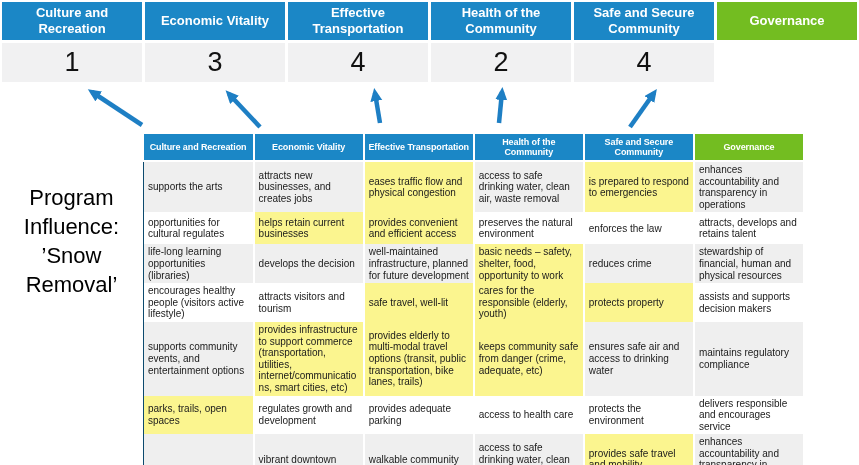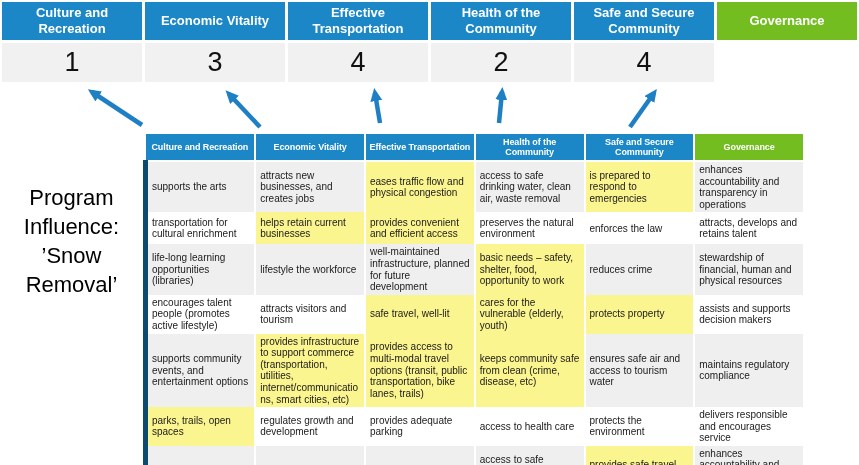--- a/index.html
+++ b/index.html
@@ -41,21 +41,21 @@
     background:var(--header-blue,#1b87c6);color:#fff;font-weight:bold;
     font-size:9px;line-height:1.15;letter-spacing:-0.1px;text-align:center;
     height:24px;padding:1px 2px;border-right:2px solid #fff;border-bottom:2px solid #fff;
   }
   .matrix th.green{background:var(--governance-green,#73bd21)}
   .matrix td{
     font-size:10px;line-height:1.16;color:var(--text-dark,#1a1a1a);
     padding:2px 4px;vertical-align:middle;border-right:2px solid #fff;
     word-wrap:break-word;
   }
-  .matrix td:first-child{border-left:5px solid #0c4a6e}
+  .matrix td:first-child{border-left:1px solid #0c4a6e}
   .matrix tbody tr:nth-child(odd) td{background:var(--row-alt-gray,#efefef)}
   .matrix td.hl{background:var(--highlight-yellow,#fbf58f)!important}
   .matrix tbody tr:nth-child(1){height:40px}
   .matrix tbody tr:nth-child(2){height:32px}
   .matrix tbody tr:nth-child(3){height:38px}
   .matrix tbody tr:nth-child(4){height:32px}
   .matrix tbody tr:nth-child(5){height:56px}
   .matrix tbody tr:nth-child(6){height:24px}
   .matrix tbody tr:nth-child(7){height:46px}
   .matrix tbody tr:nth-child(8){height:29px}
@@ -115,49 +115,49 @@
   <tbody>
     <tr>
       <td>supports the arts</td>
       <td>attracts new businesses, and creates jobs</td>
       <td class="hl">eases traffic flow and physical congestion</td>
       <td>access to safe drinking water, clean air, waste removal</td>
       <td class="hl">is prepared to respond to emergencies</td>
       <td>enhances accountability and transparency in operations</td>
     </tr>
     <tr>
-      <td>transportation for cultural enrichment</td>
+      <td>opportunities for cultural regulates</td>
       <td class="hl">helps retain current businesses</td>
       <td class="hl">provides convenient and efficient access</td>
       <td>preserves the natural environment</td>
       <td>enforces the law</td>
       <td>attracts, develops and retains talent</td>
     </tr>
     <tr>
       <td>life-long learning opportunities (libraries)</td>
-      <td>lifestyle the workforce</td>
+      <td>develops the decision</td>
       <td>well-maintained infrastructure, planned for future development</td>
       <td class="hl">basic needs – safety, shelter, food, opportunity to work</td>
       <td>reduces crime</td>
       <td>stewardship of financial, human and physical resources</td>
     </tr>
     <tr>
-      <td>encourages talent people (promotes active lifestyle)</td>
+      <td>encourages healthy people (visitors active lifestyle)</td>
       <td>attracts visitors and tourism</td>
       <td class="hl">safe travel, well-lit</td>
-      <td class="hl">cares for the vulnerable (elderly, youth)</td>
+      <td class="hl">cares for the responsible (elderly, youth)</td>
       <td class="hl">protects property</td>
       <td>assists and supports decision makers</td>
     </tr>
     <tr>
       <td>supports community events, and entertainment options</td>
       <td class="hl">provides infrastructure to support commerce (transportation, utilities, internet/communications, smart cities, etc)</td>
-      <td class="hl">provides access to multi-modal travel options (transit, public transportation, bike lanes, trails)</td>
-      <td class="hl">keeps community safe from clean (crime, disease, etc)</td>
-      <td>ensures safe air and access to tourism water</td>
+      <td class="hl">provides elderly to multi-modal travel options (transit, public transportation, bike lanes, trails)</td>
+      <td class="hl">keeps community safe from danger (crime, adequate, etc)</td>
+      <td>ensures safe air and access to drinking water</td>
       <td>maintains regulatory compliance</td>
     </tr>
     <tr>
       <td class="hl">parks, trails, open spaces</td>
       <td>regulates growth and development</td>
       <td>provides adequate parking</td>
       <td>access to health care</td>
       <td>protects the environment</td>
       <td>delivers responsible and encourages service</td>
     </tr>

